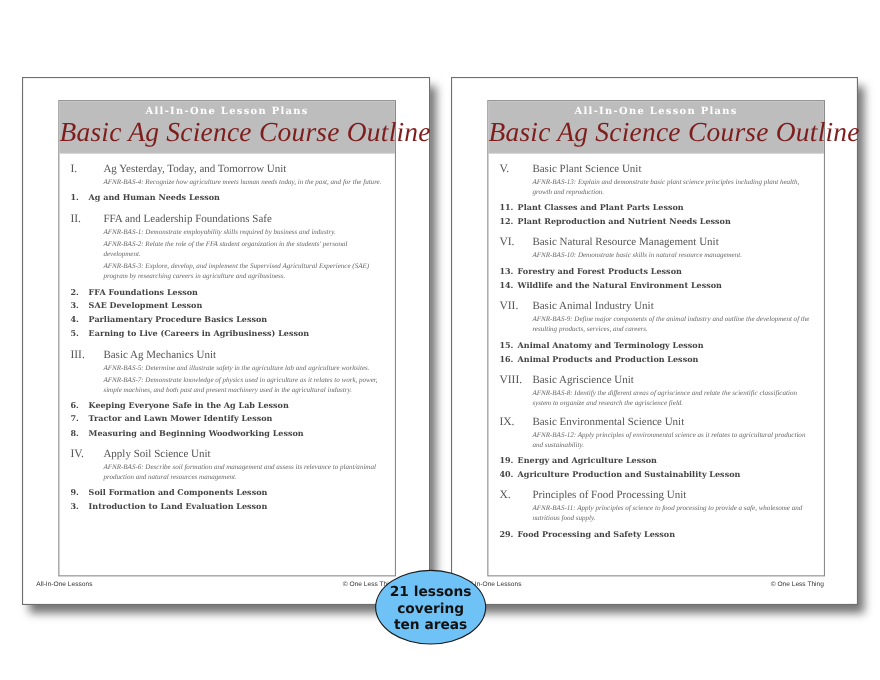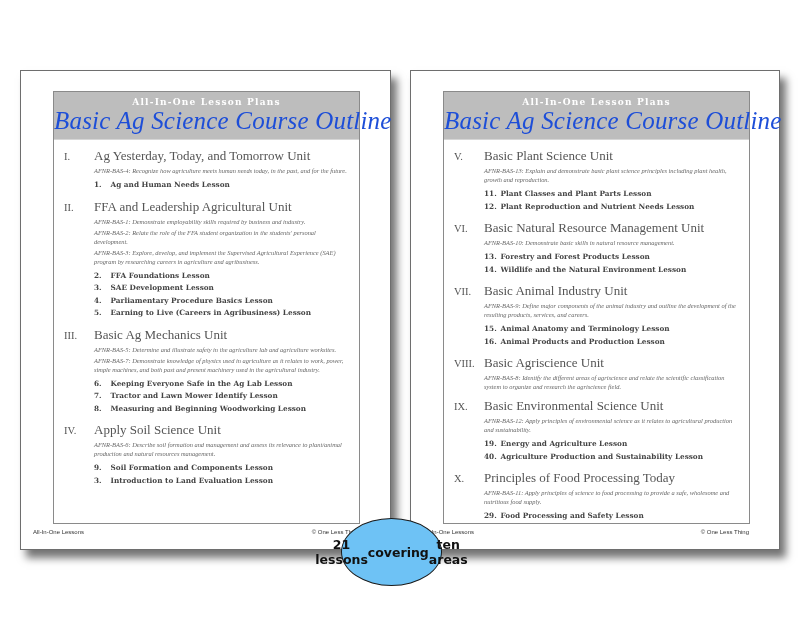--- a/index.html
+++ b/index.html
@@ -23,55 +23,55 @@
     background:#bdbdbd; height:47px; border-bottom:1px solid #d6d6d6;
     text-align:center; position:relative;text-decoration:underline;
   }
   .header-kicker {
     position:absolute; top:5px; left:0; right:0;
     color:#ffffff; font-family:"DejaVu Serif", serif; font-weight:bold;
     font-size:9px; letter-spacing:1.2px;
   }
   .header-title {
     position:absolute; top:15px; left:0; right:0;
-    color:#1d4ed8; font-family:"Liberation Serif", serif; font-style:italic;
+    color:#7f1d1d; font-family:"Liberation Serif", serif; font-style:italic;
     font-size:25px; letter-spacing:0.2px; white-space:nowrap;
   }
   .units { padding:8px 10px 0 10px; }
   .unit { margin-bottom:7px; }
   .unit-head { display:flex; align-items:baseline; }
   .unit-num {
     width:30px; flex:none; font-family:"Liberation Serif", serif;
     font-size:10.5px; color:#555;
   }
   .unit-title {
-    font-family:"Liberation Serif", serif; font-size:13px; color:#555;
+    font-family:"Liberation Serif", serif; font-size:10px; color:#555;
   }
   .standard {
     margin-left:30px; margin-top:2px;
     font-family:"Liberation Serif", serif; font-style:italic;
     font-size:6.4px; line-height:9px; color:#666;
   }
-  .lessons { margin-left:30px; margin-top:4px; }
+  .lessons { margin-top:4px; }
   .lesson {
     font-family:"DejaVu Serif", serif; font-weight:bold;
     font-size:7.3px; line-height:12.5px; color:#444; white-space:nowrap;
   }
   .lesson .ln { display:inline-block; min-width:14px; }
   .footer-left, .footer-right {
     position:absolute; top:458px;
     font-family:"Liberation Sans", sans-serif; font-size:6px; color:#333;
   }
   .footer-left { left:12px; }
   .footer-right { right:30px; }
 
   #callout {
     position:absolute; left:341px; top:518px; width:99px; height:66px;
     border-radius:50%; background:#6ec2f5; border:1px solid #1a1a1a;
-    display:flex; align-items:center; justify-content:center;
+    display:flex; flex-direction:column; align-items:center; justify-content:center;
     font-family:"DejaVu Sans", sans-serif; font-weight:bold; color:#111;
     font-size:12.5px; line-height:15px; text-align:center; z-index:5;
   }
 </style>
 </head>
 <body>
 
 <div class="page" id="page-left">
   <div class="content-box">
     <div class="header-band">
@@ -85,21 +85,21 @@
             <span class="unit-title">Ag Yesterday, Today, and Tomorrow Unit</span>
           </div>
           <div class="standard">AFNR-BAS-4: Recognize how agriculture meets human needs today, in the past, and for the future.</div>
           <div class="lessons">
             <div class="lesson"><span class="ln">1.</span> <span>Ag and Human Needs Lesson</span></div>
           </div>
         </div>
         <div class="unit">
           <div class="unit-head">
             <span class="unit-num">II.</span>
-            <span class="unit-title">FFA and Leadership Agricultural Unit</span>
+            <span class="unit-title">FFA and Leadership Foundations Safe</span>
           </div>
           <div class="standard">AFNR-BAS-1: Demonstrate employability skills required by business and industry.</div>
           <div class="standard">AFNR-BAS-2: Relate the role of the FFA student organization in the students' personal development.</div>
           <div class="standard">AFNR-BAS-3: Explore, develop, and implement the Supervised Agricultural Experience (SAE) program by researching careers in agriculture and agribusiness.</div>
           <div class="lessons">
             <div class="lesson"><span class="ln">2.</span> <span>FFA Foundations Lesson</span></div>
             <div class="lesson"><span class="ln">3.</span> <span>SAE Development Lesson</span></div>
             <div class="lesson"><span class="ln">4.</span> <span>Parliamentary Procedure Basics Lesson</span></div>
             <div class="lesson"><span class="ln">5.</span> <span>Earning to Live (Careers in Agribusiness) Lesson</span></div>
           </div>
@@ -188,21 +188,21 @@
           </div>
           <div class="standard">AFNR-BAS-12: Apply principles of environmental science as it relates to agricultural production and sustainability.</div>
           <div class="lessons">
             <div class="lesson"><span class="ln">19.</span> <span>Energy and Agriculture Lesson</span></div>
             <div class="lesson"><span class="ln">40.</span> <span>Agriculture Production and Sustainability Lesson</span></div>
           </div>
         </div>
         <div class="unit">
           <div class="unit-head">
             <span class="unit-num">X.</span>
-            <span class="unit-title">Principles of Food Processing Today</span>
+            <span class="unit-title">Principles of Food Processing Unit</span>
           </div>
           <div class="standard">AFNR-BAS-11: Apply principles of science to food processing to provide a safe, wholesome and nutritious food supply.</div>
           <div class="lessons">
             <div class="lesson"><span class="ln">29.</span> <span>Food Processing and Safety Lesson</span></div>
           </div>
         </div>
       </div>
   </div>
   <div class="footer-left">All-In-One Lessons</div>
   <div class="footer-right">© One Less Thing</div>

